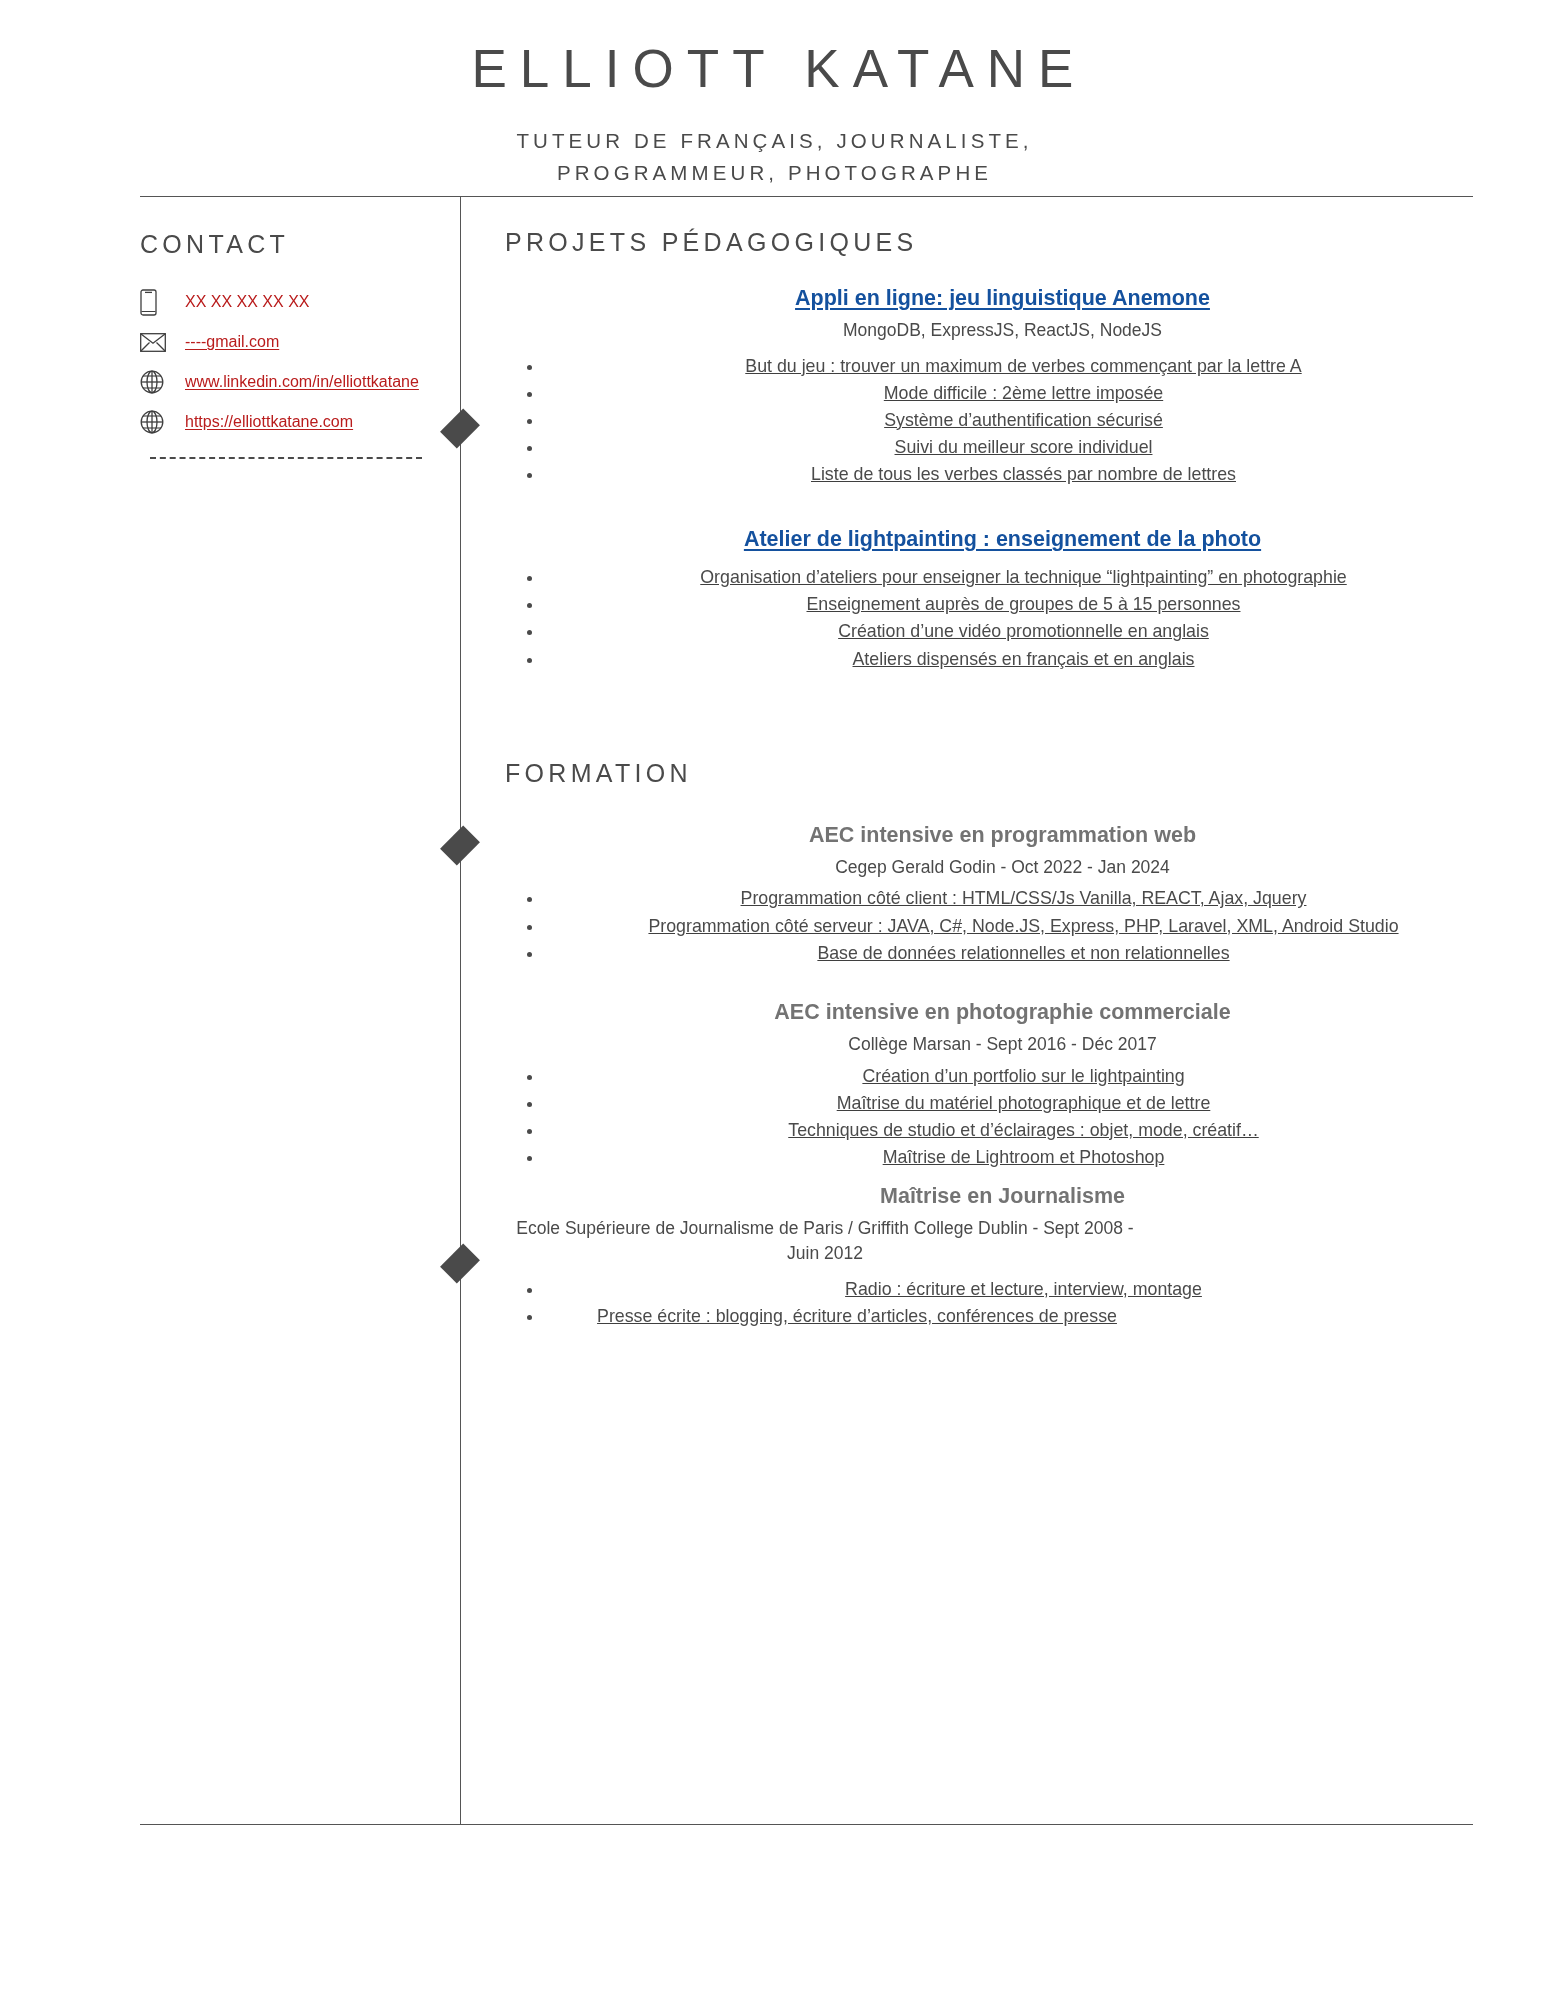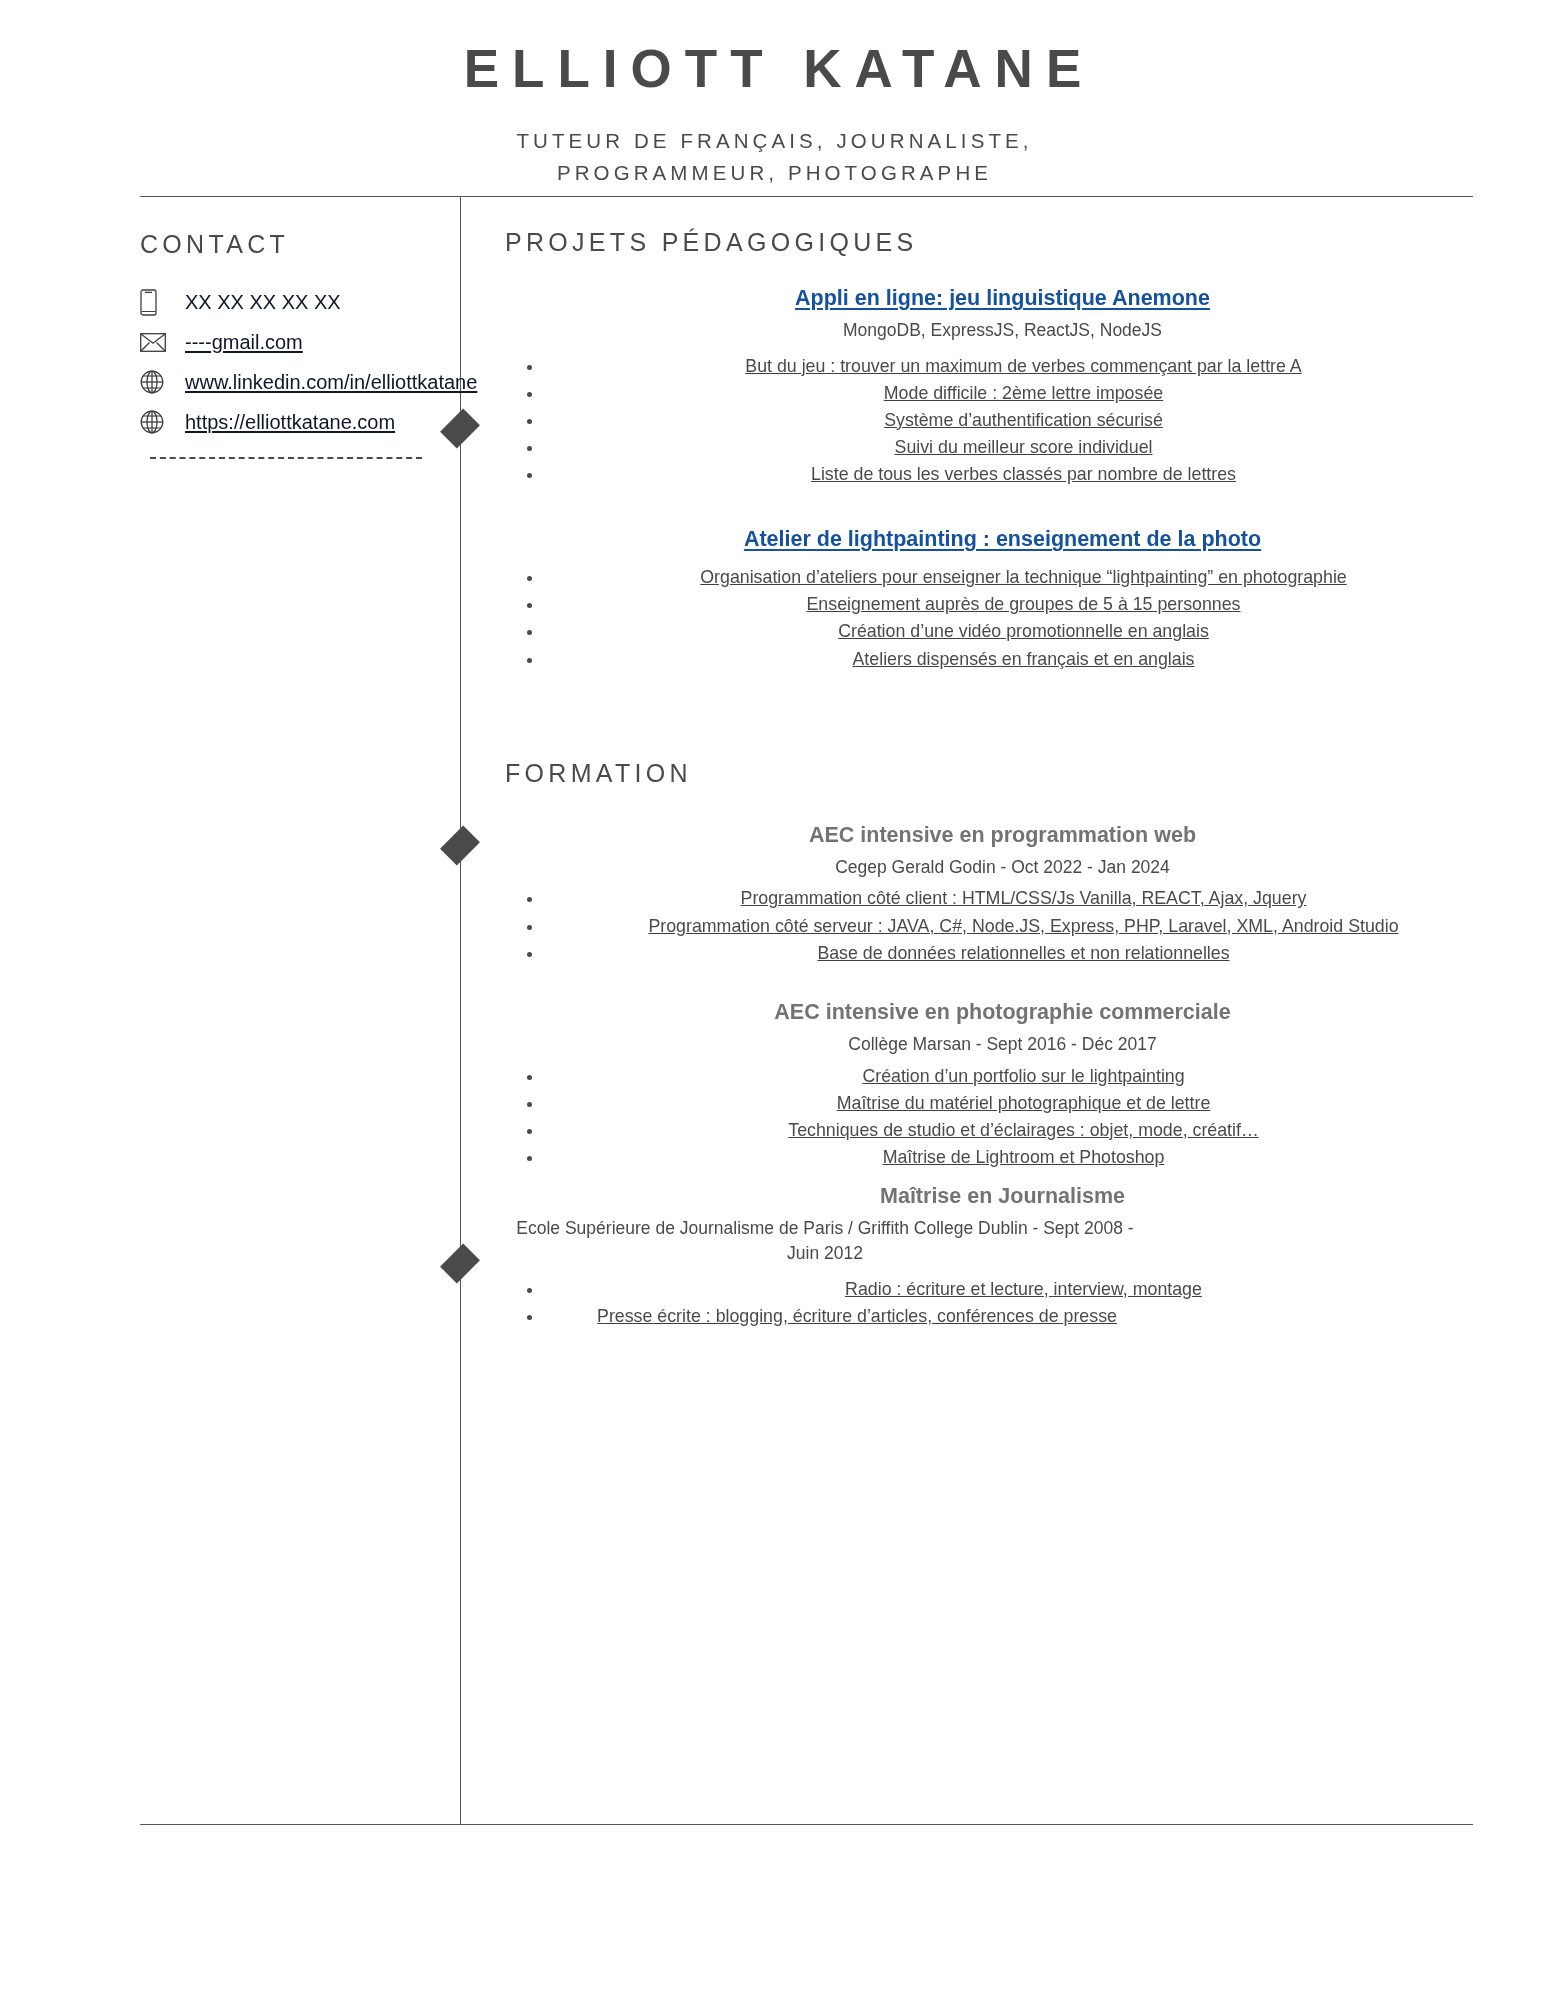--- a/index.html
+++ b/index.html
@@ -24,21 +24,21 @@
 
   
   .header {
     padding-top: 38px;
     text-align: center;
   }
   .name {
     font-size: 53px;
     letter-spacing: 13px;
     color: #4a4a4a;
-    font-weight: 700;
+    font-weight: 400;
     line-height: 1.18;
     margin: 0;
     padding-left: 13px;
   }
   .subtitle {
     margin: 24px 0 11px 0;
     font-size: 20.5px;
     letter-spacing: 4.1px;
     color: #4a4a4a;
     line-height: 1.58;
@@ -125,22 +125,22 @@
   }
   .contact-icon {
     width: 30px;
     flex: 0 0 30px;
     display: flex;
     align-items: center;
     justify-content: flex-start;
     color: #3f3f3f;
   }
   .contact-text {
-    font-size: 20px;
-    color: #0f172a;
+    font-size: 16px;
+    color: #b91c1c;
     padding-left: 15px;
     line-height: 1.35;
   }
   .contact-text.link {
     text-decoration: underline;
     text-underline-offset: 2px;
   }
   .dashed-sep {
     margin-top: 18px;
     margin-left: 10px;

